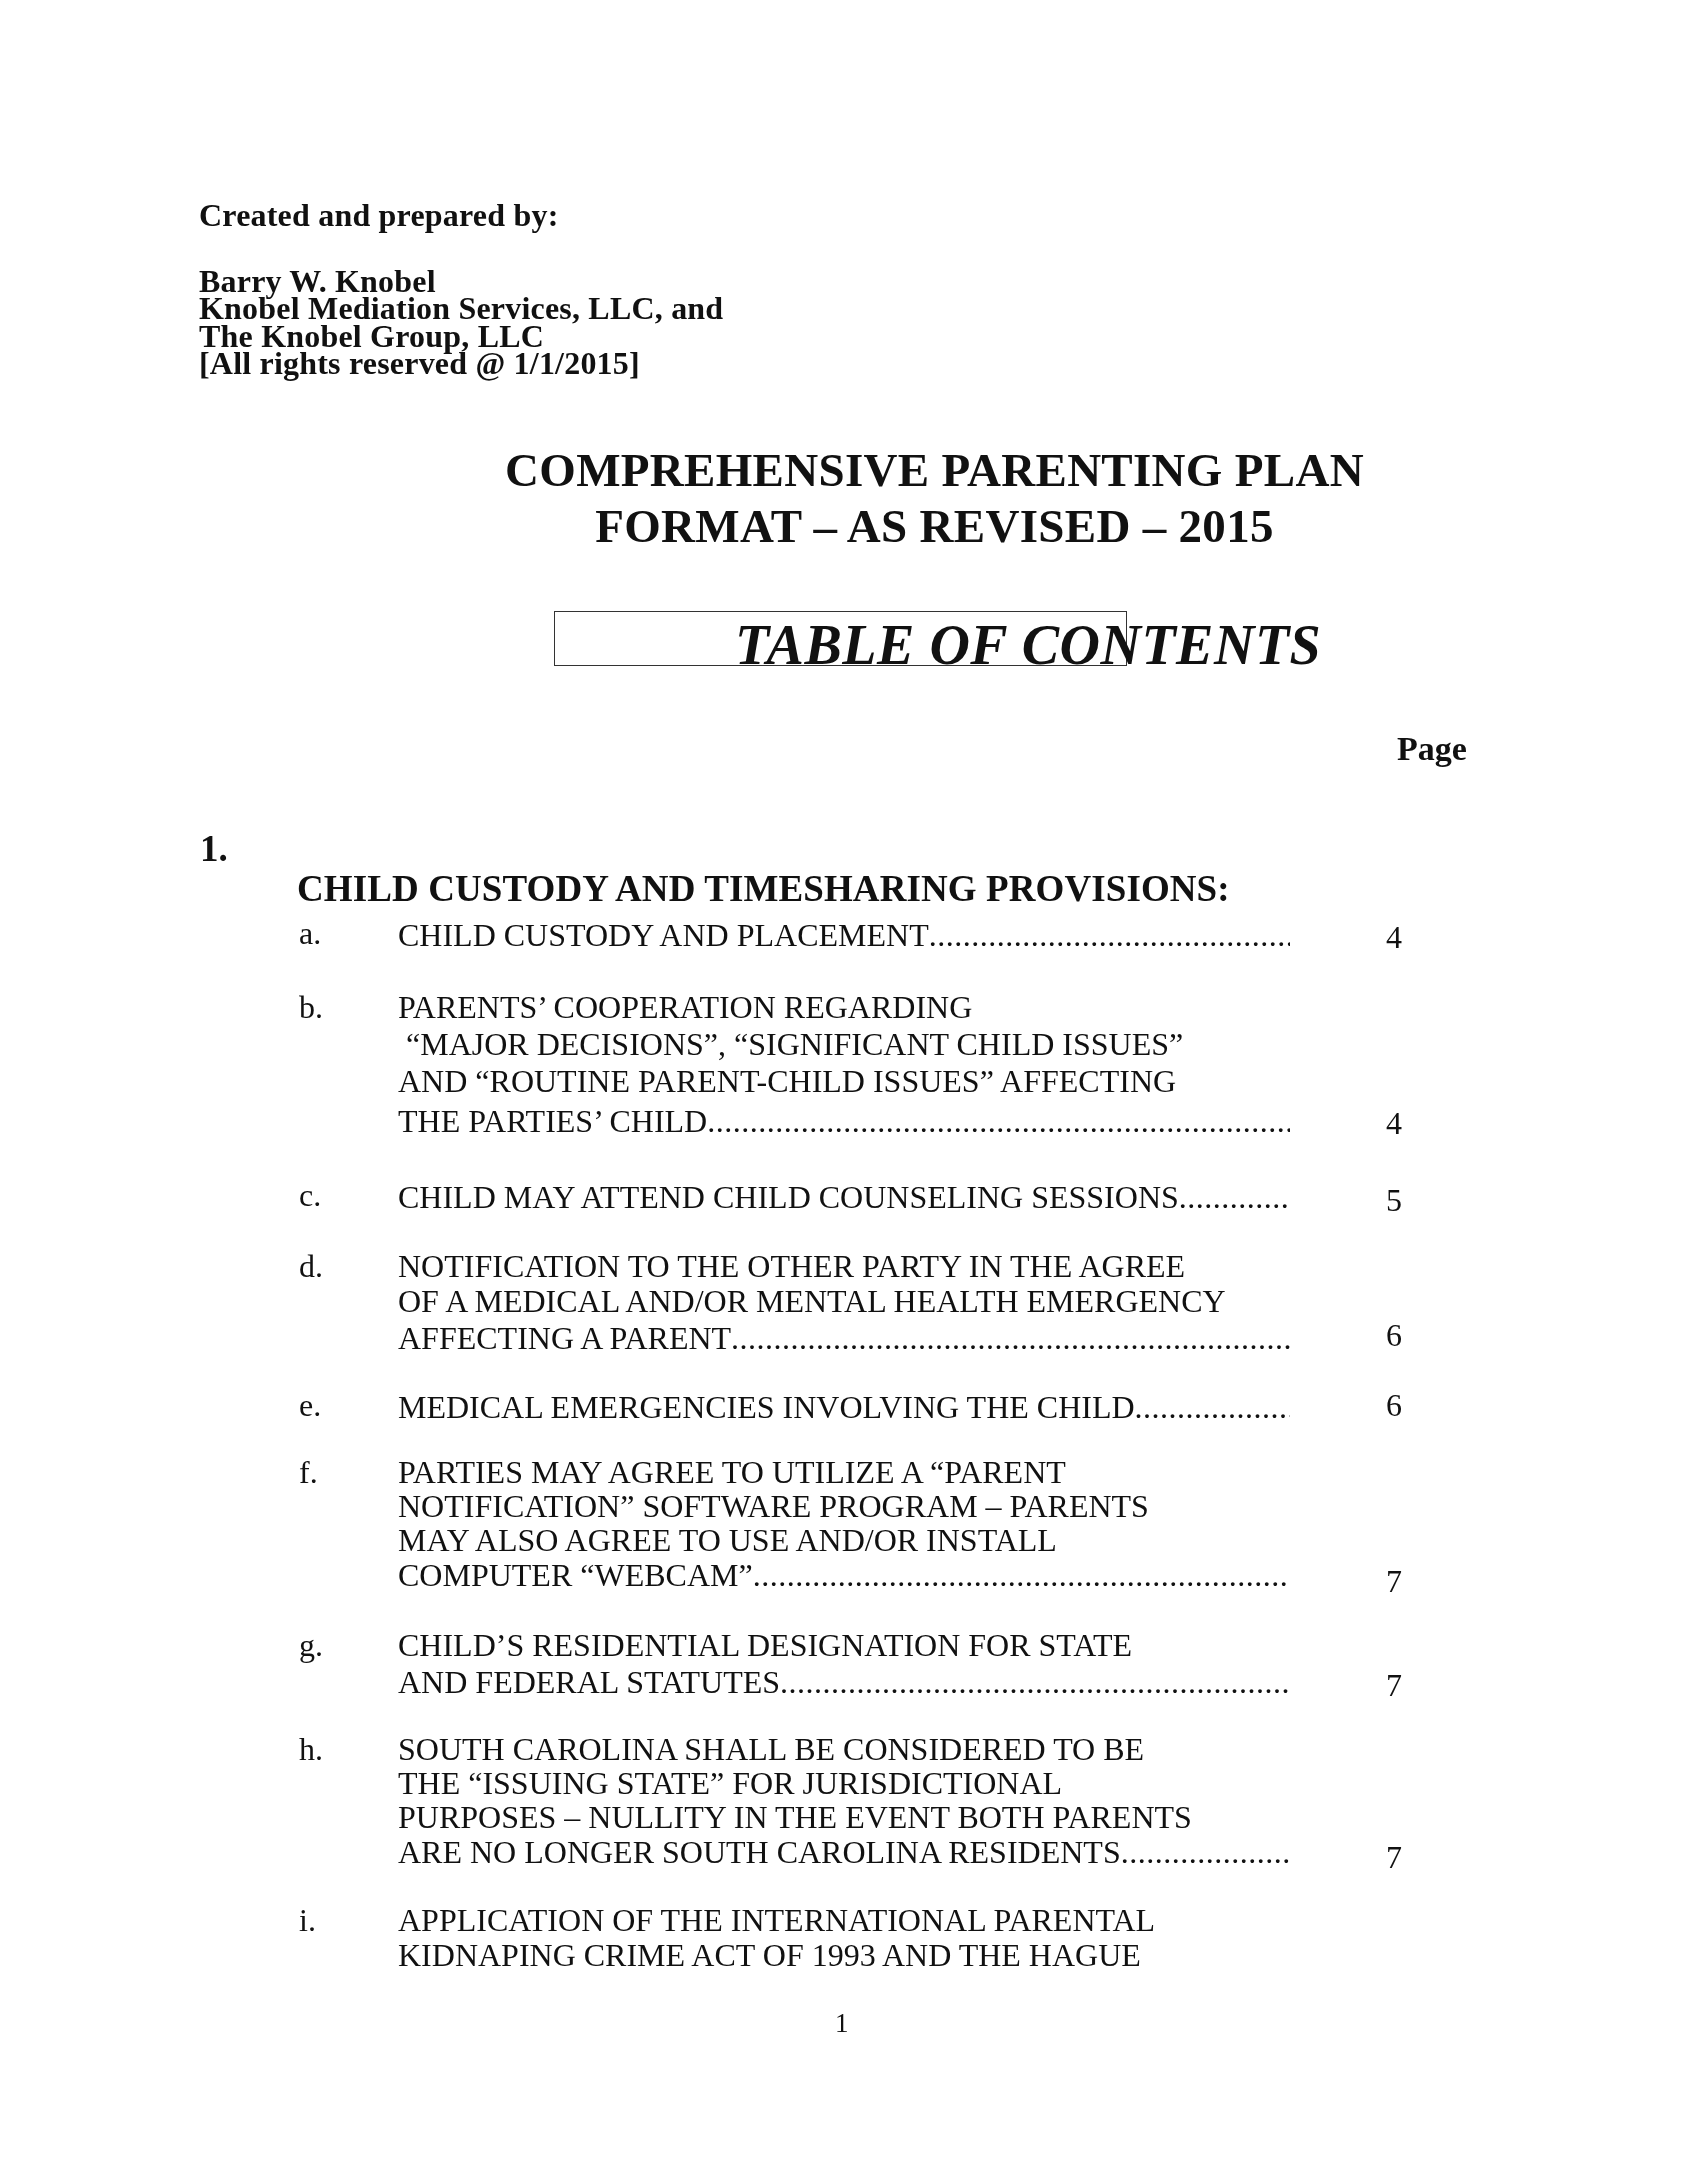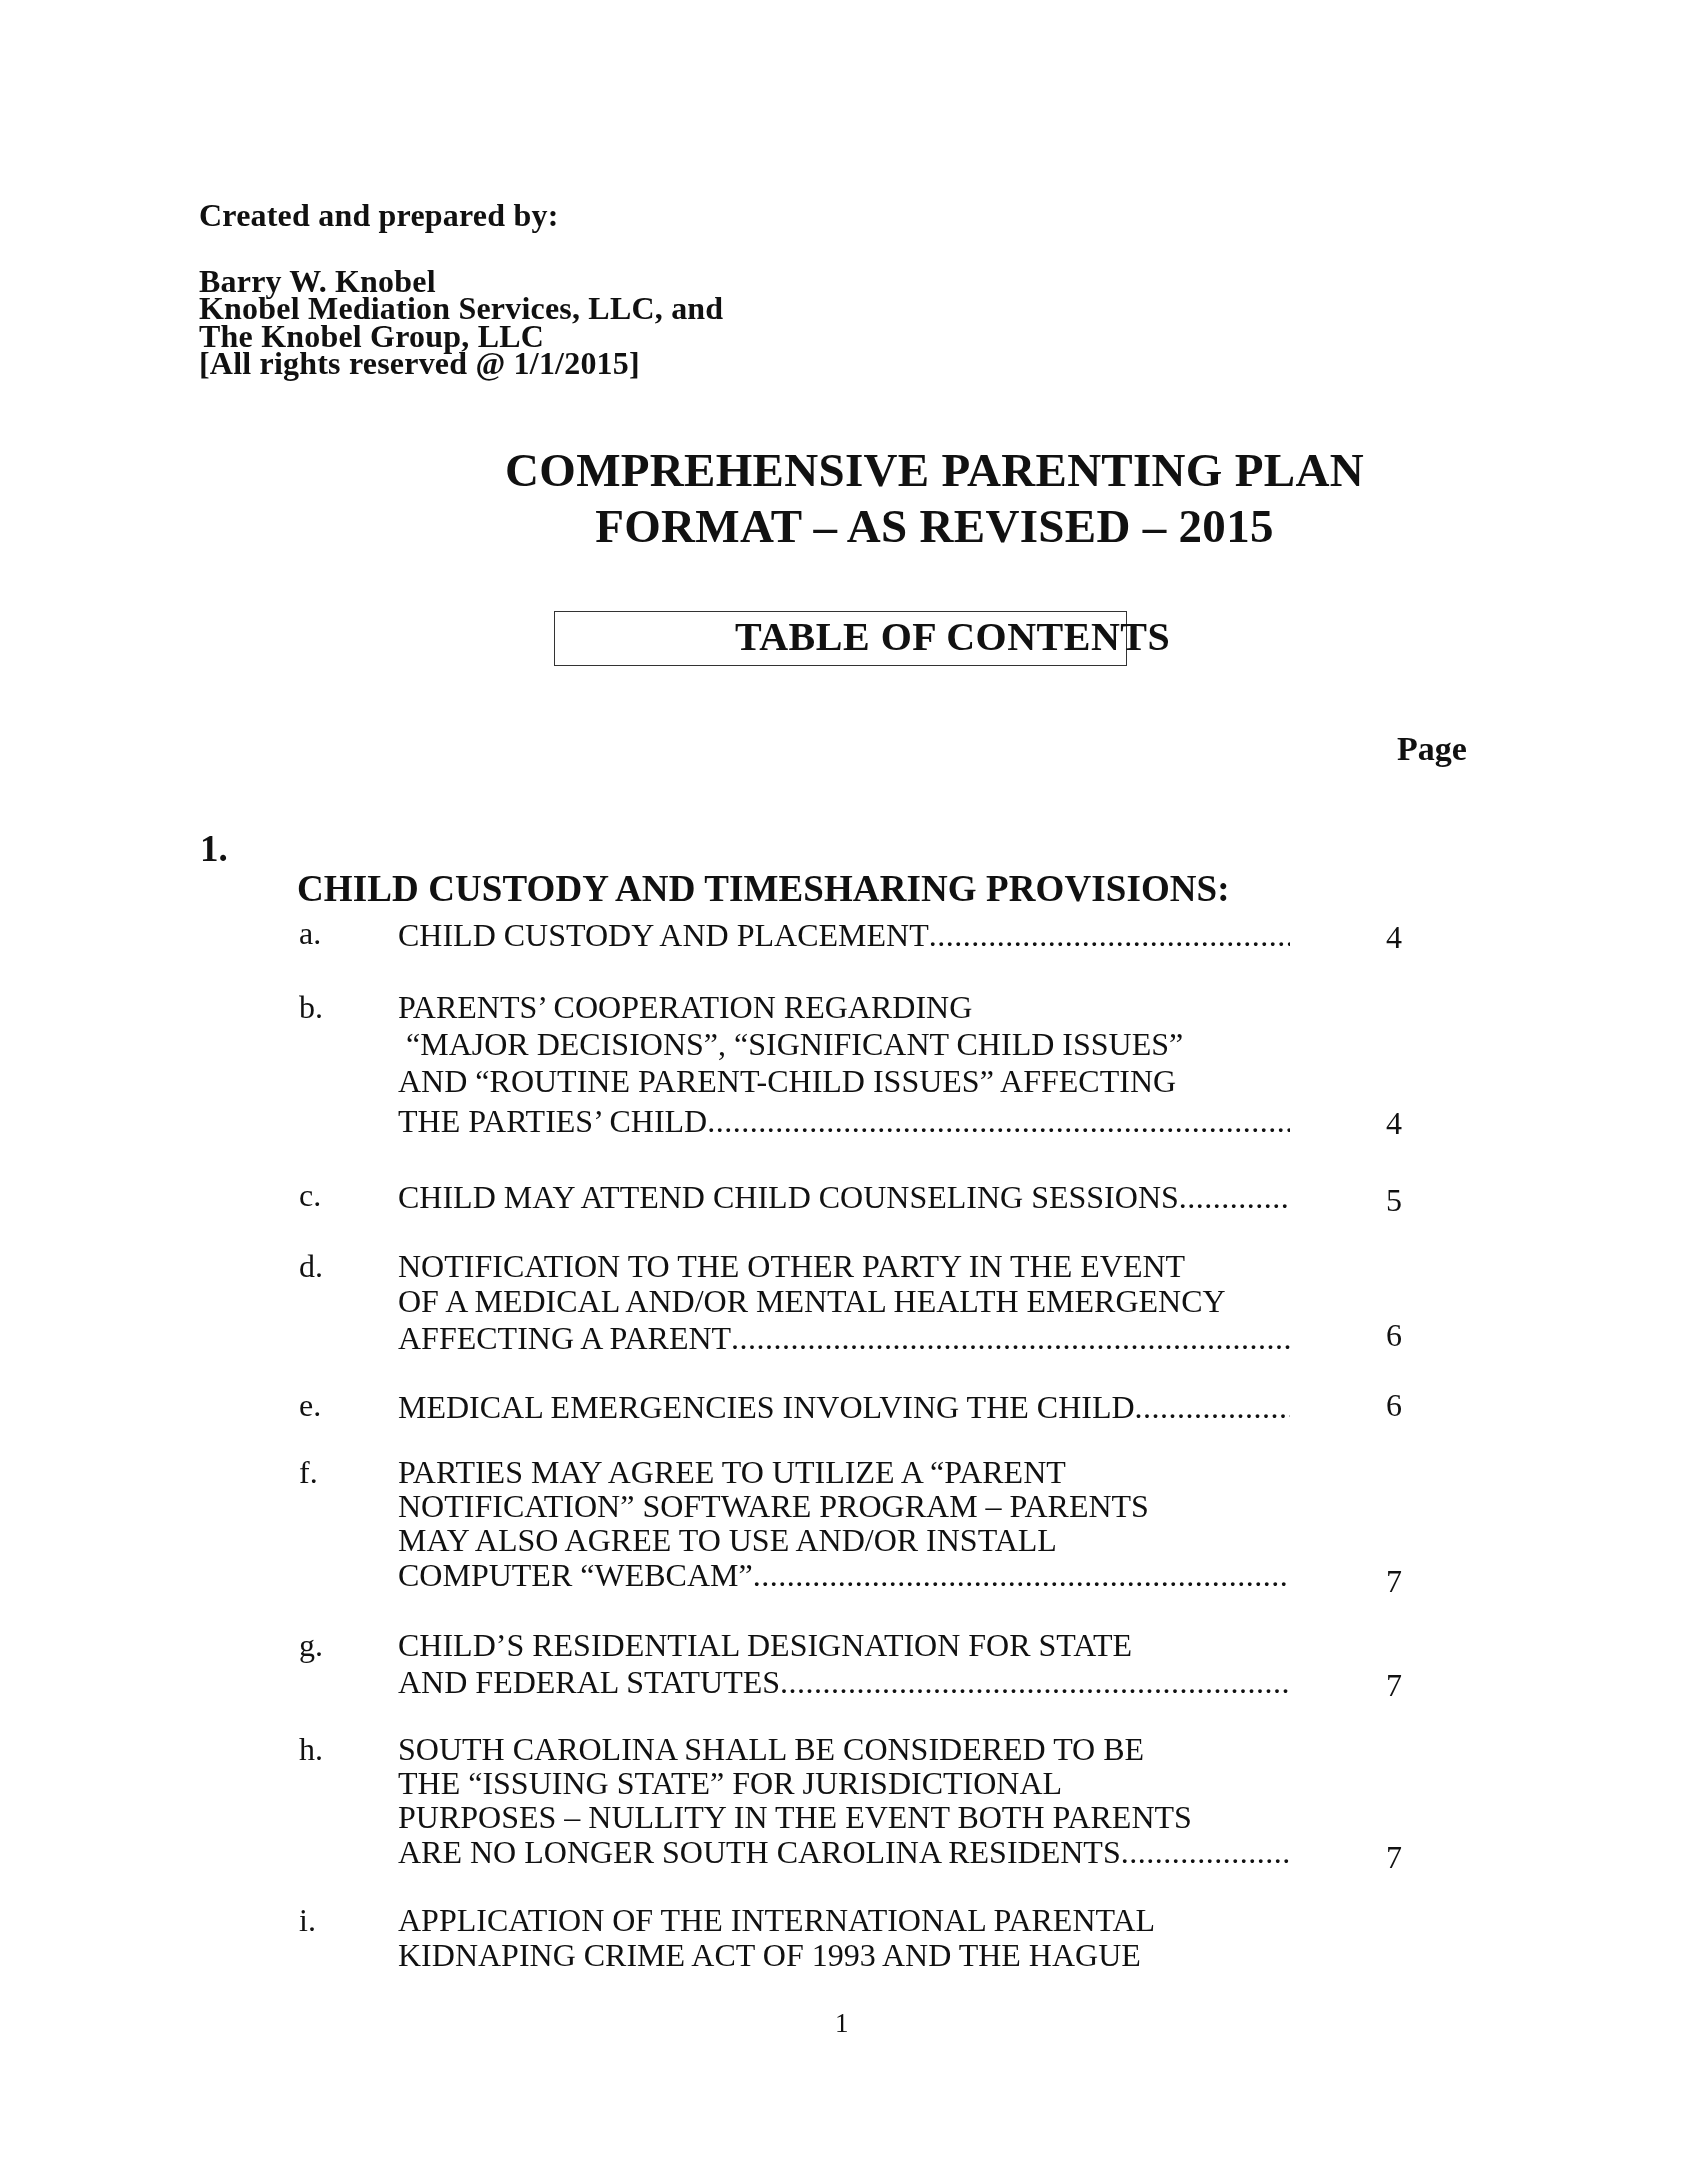--- a/index.html
+++ b/index.html
@@ -6,21 +6,21 @@
   body { width: 1683px; height: 2178px; position: relative; overflow: hidden;
          font-family: "Liberation Serif", "DejaVu Serif", serif; color: #111111; }
   .abs { position: absolute; white-space: pre; line-height: 1; }
 
   .hdr { font-size: 32px; font-weight: bold; left: 199px; letter-spacing: 0.2px; }
 
   .title { font-size: 47px; font-weight: bold; left: 0; width: 1869px; text-align: center; letter-spacing: 0.3px; }
 
   .toc-box { position: absolute; left: 554px; top: 611px; width: 573px; height: 55px;
              border: 1.5px solid #333333; box-sizing: border-box; }
-  .toc-text { font-size: 40px; font-weight: bold; left: 735px; top: 617px; letter-spacing: 0.5px; }
+  .toc-text { font-size: 56px; font-weight: bold; left: 735px; top: 617px; letter-spacing: 0.5px; font-style: italic; }
 
   .page-label { font-size: 34px; font-weight: bold; left: 1397px; top: 732px; }
 
   .sec-num { font-size: 37px; font-weight: bold; left: 200px; top: 830px; }
   .sec-title { font-size: 37px; font-weight: bold; left: 297px; top: 870px; letter-spacing: 0.1px; font-family: Liberation Serif, serif; }
 
   .item { position: absolute; left: 0; width: 1683px; font-size: 32px; }
   .item .letter { position: absolute; left: 299px; top: 0; line-height: 1; }
   .item .lines { position: absolute; left: 398px; top: 0; width: 892px; }
   .item .line { display: block; height: var(--lh); line-height: 1; white-space: pre; }
@@ -75,21 +75,21 @@
   <span class="letter">c.</span>
   <div class="lines">
     <span class="line last"><span class="txt">CHILD MAY ATTEND CHILD COUNSELING SESSIONS</span><span class="leader"></span></span>
   </div>
   <span class="pg" style="top:5px">5</span>
 </div>
 
 <div class="item" style="top:1250px; --lh:35px">
   <span class="letter">d.</span>
   <div class="lines">
-    <span class="line">NOTIFICATION TO THE OTHER PARTY IN THE EVENT</span>
+    <span class="line">NOTIFICATION TO THE OTHER PARTY IN THE AGREE</span>
     <span class="line">OF A MEDICAL AND/OR MENTAL HEALTH EMERGENCY</span>
     <span class="line last"><span class="txt">AFFECTING A PARENT</span><span class="leader"></span></span>
   </div>
   <span class="pg" style="top:69px">6</span>
 </div>
 
 <div class="item" style="top:1389px; --lh:36px">
   <span class="letter">e.</span>
   <div class="lines">
     <span class="line last"><span class="txt">MEDICAL EMERGENCIES INVOLVING THE CHILD</span><span class="leader"></span></span>

